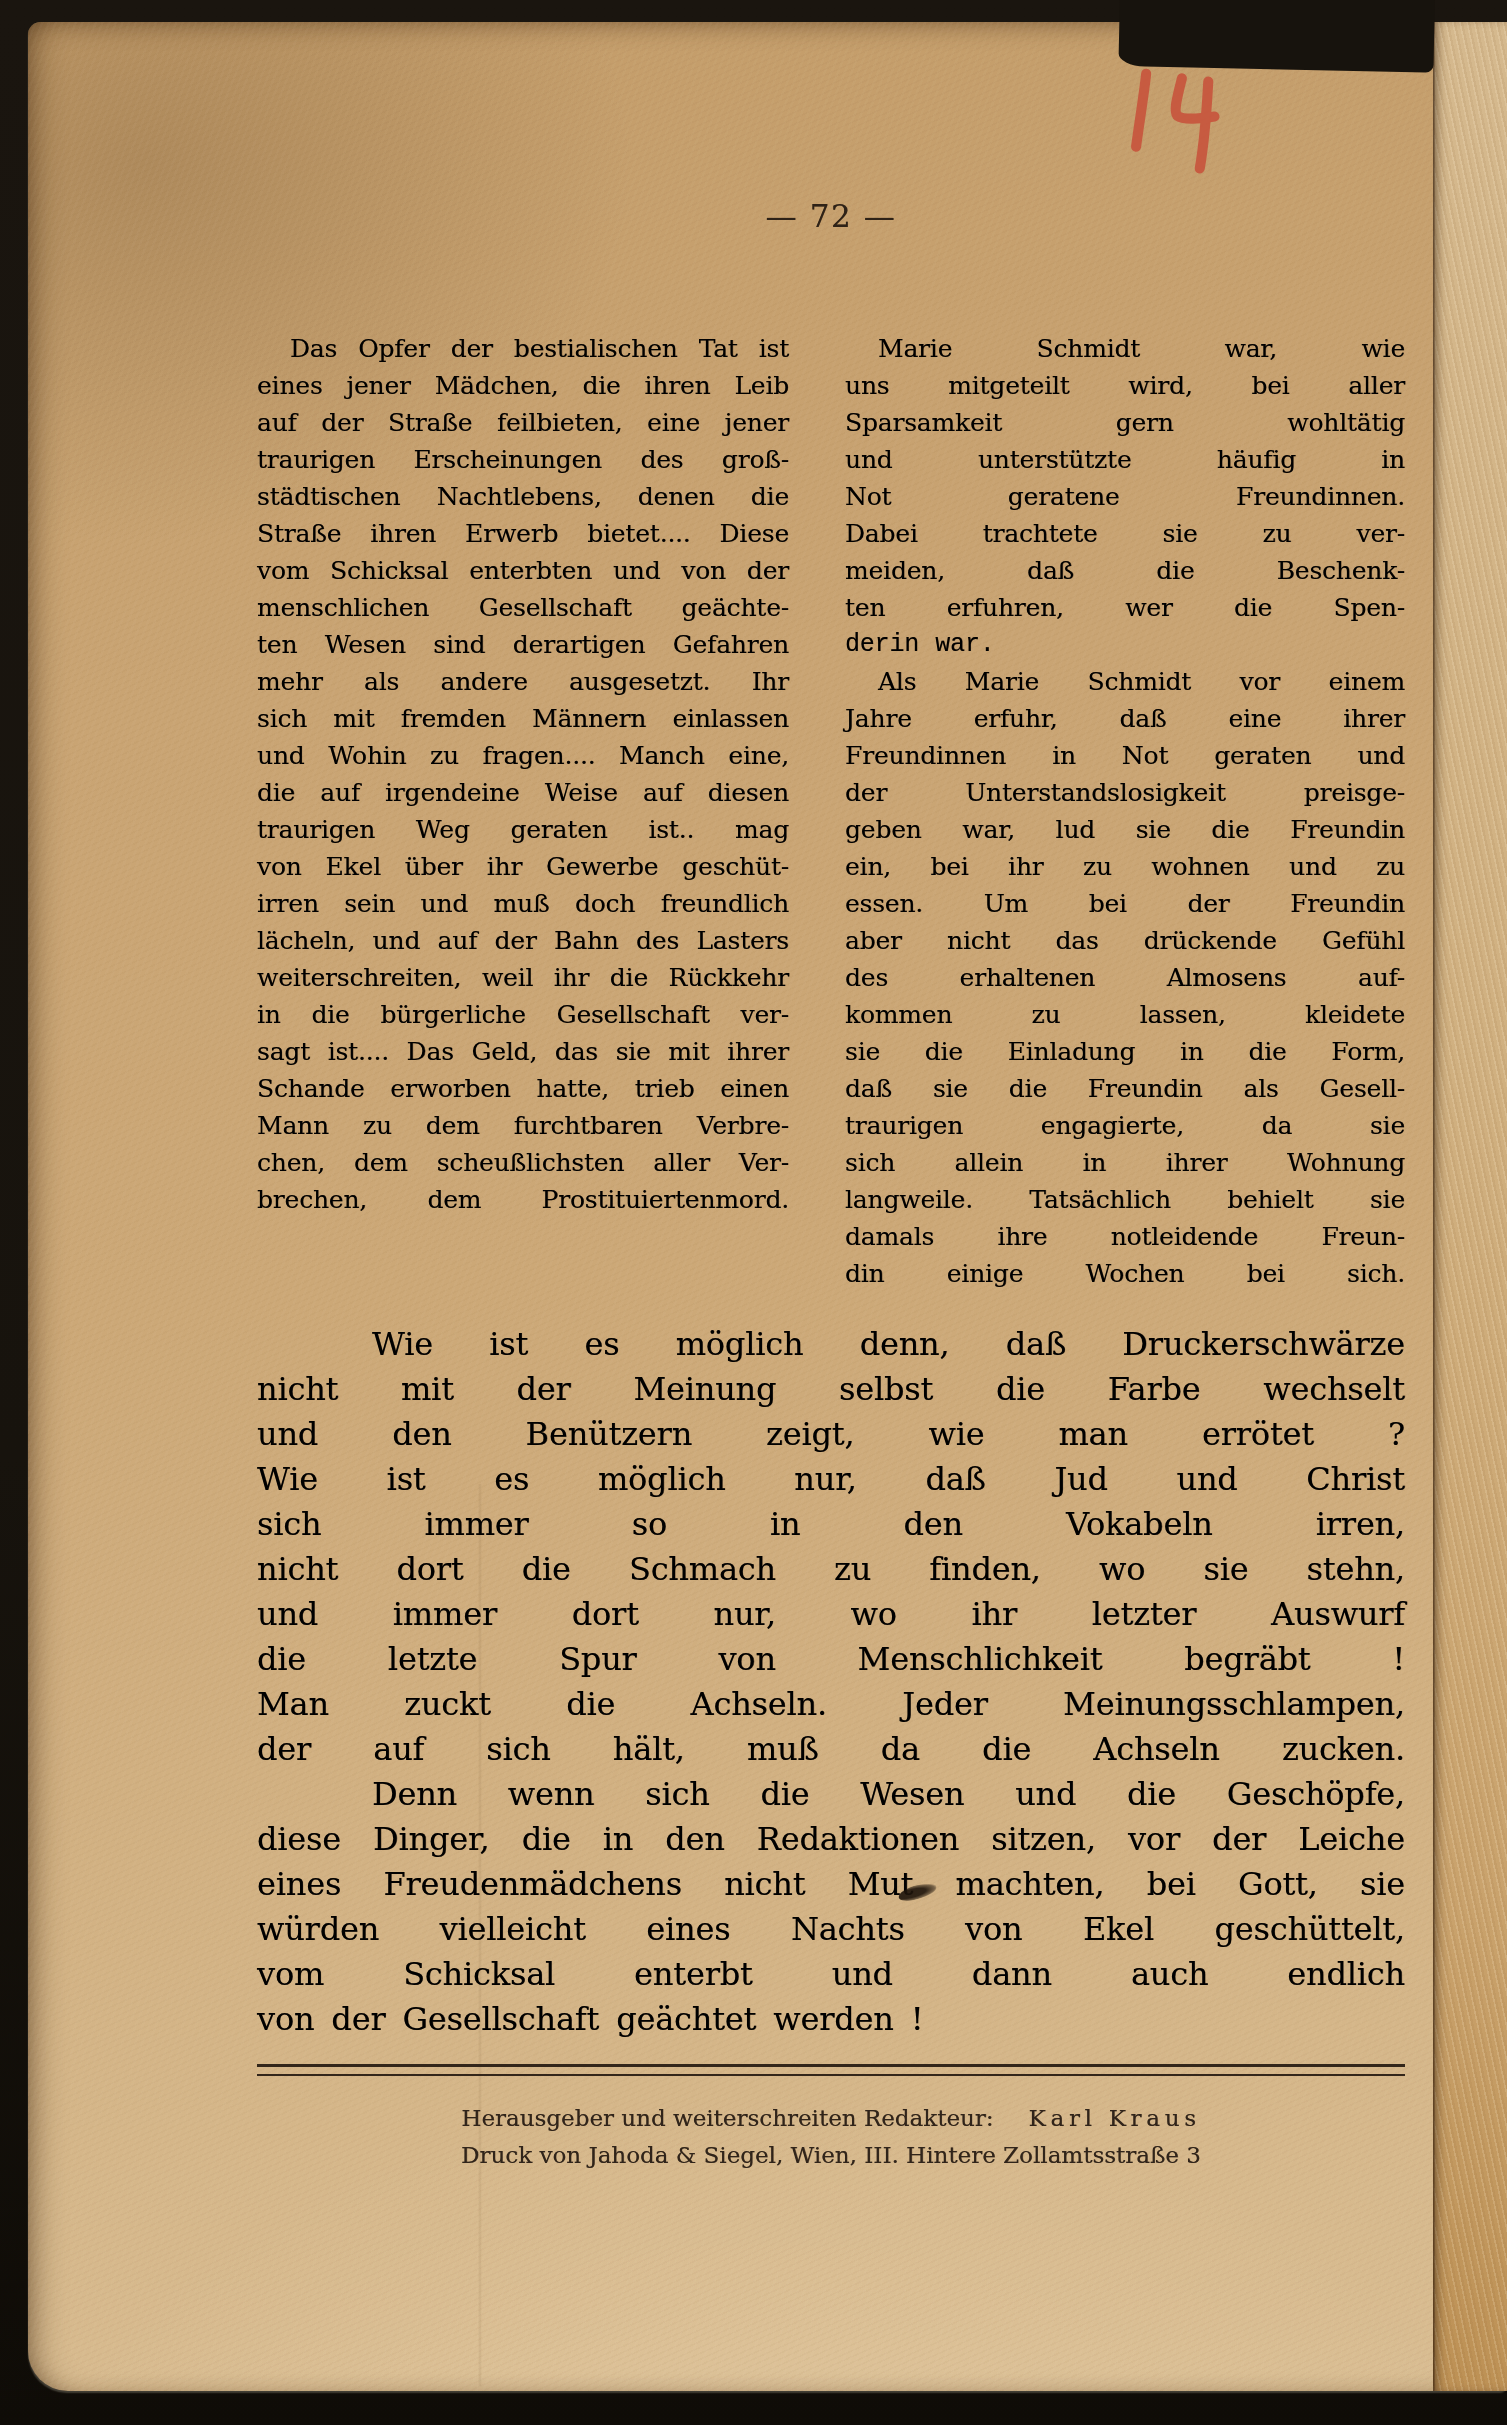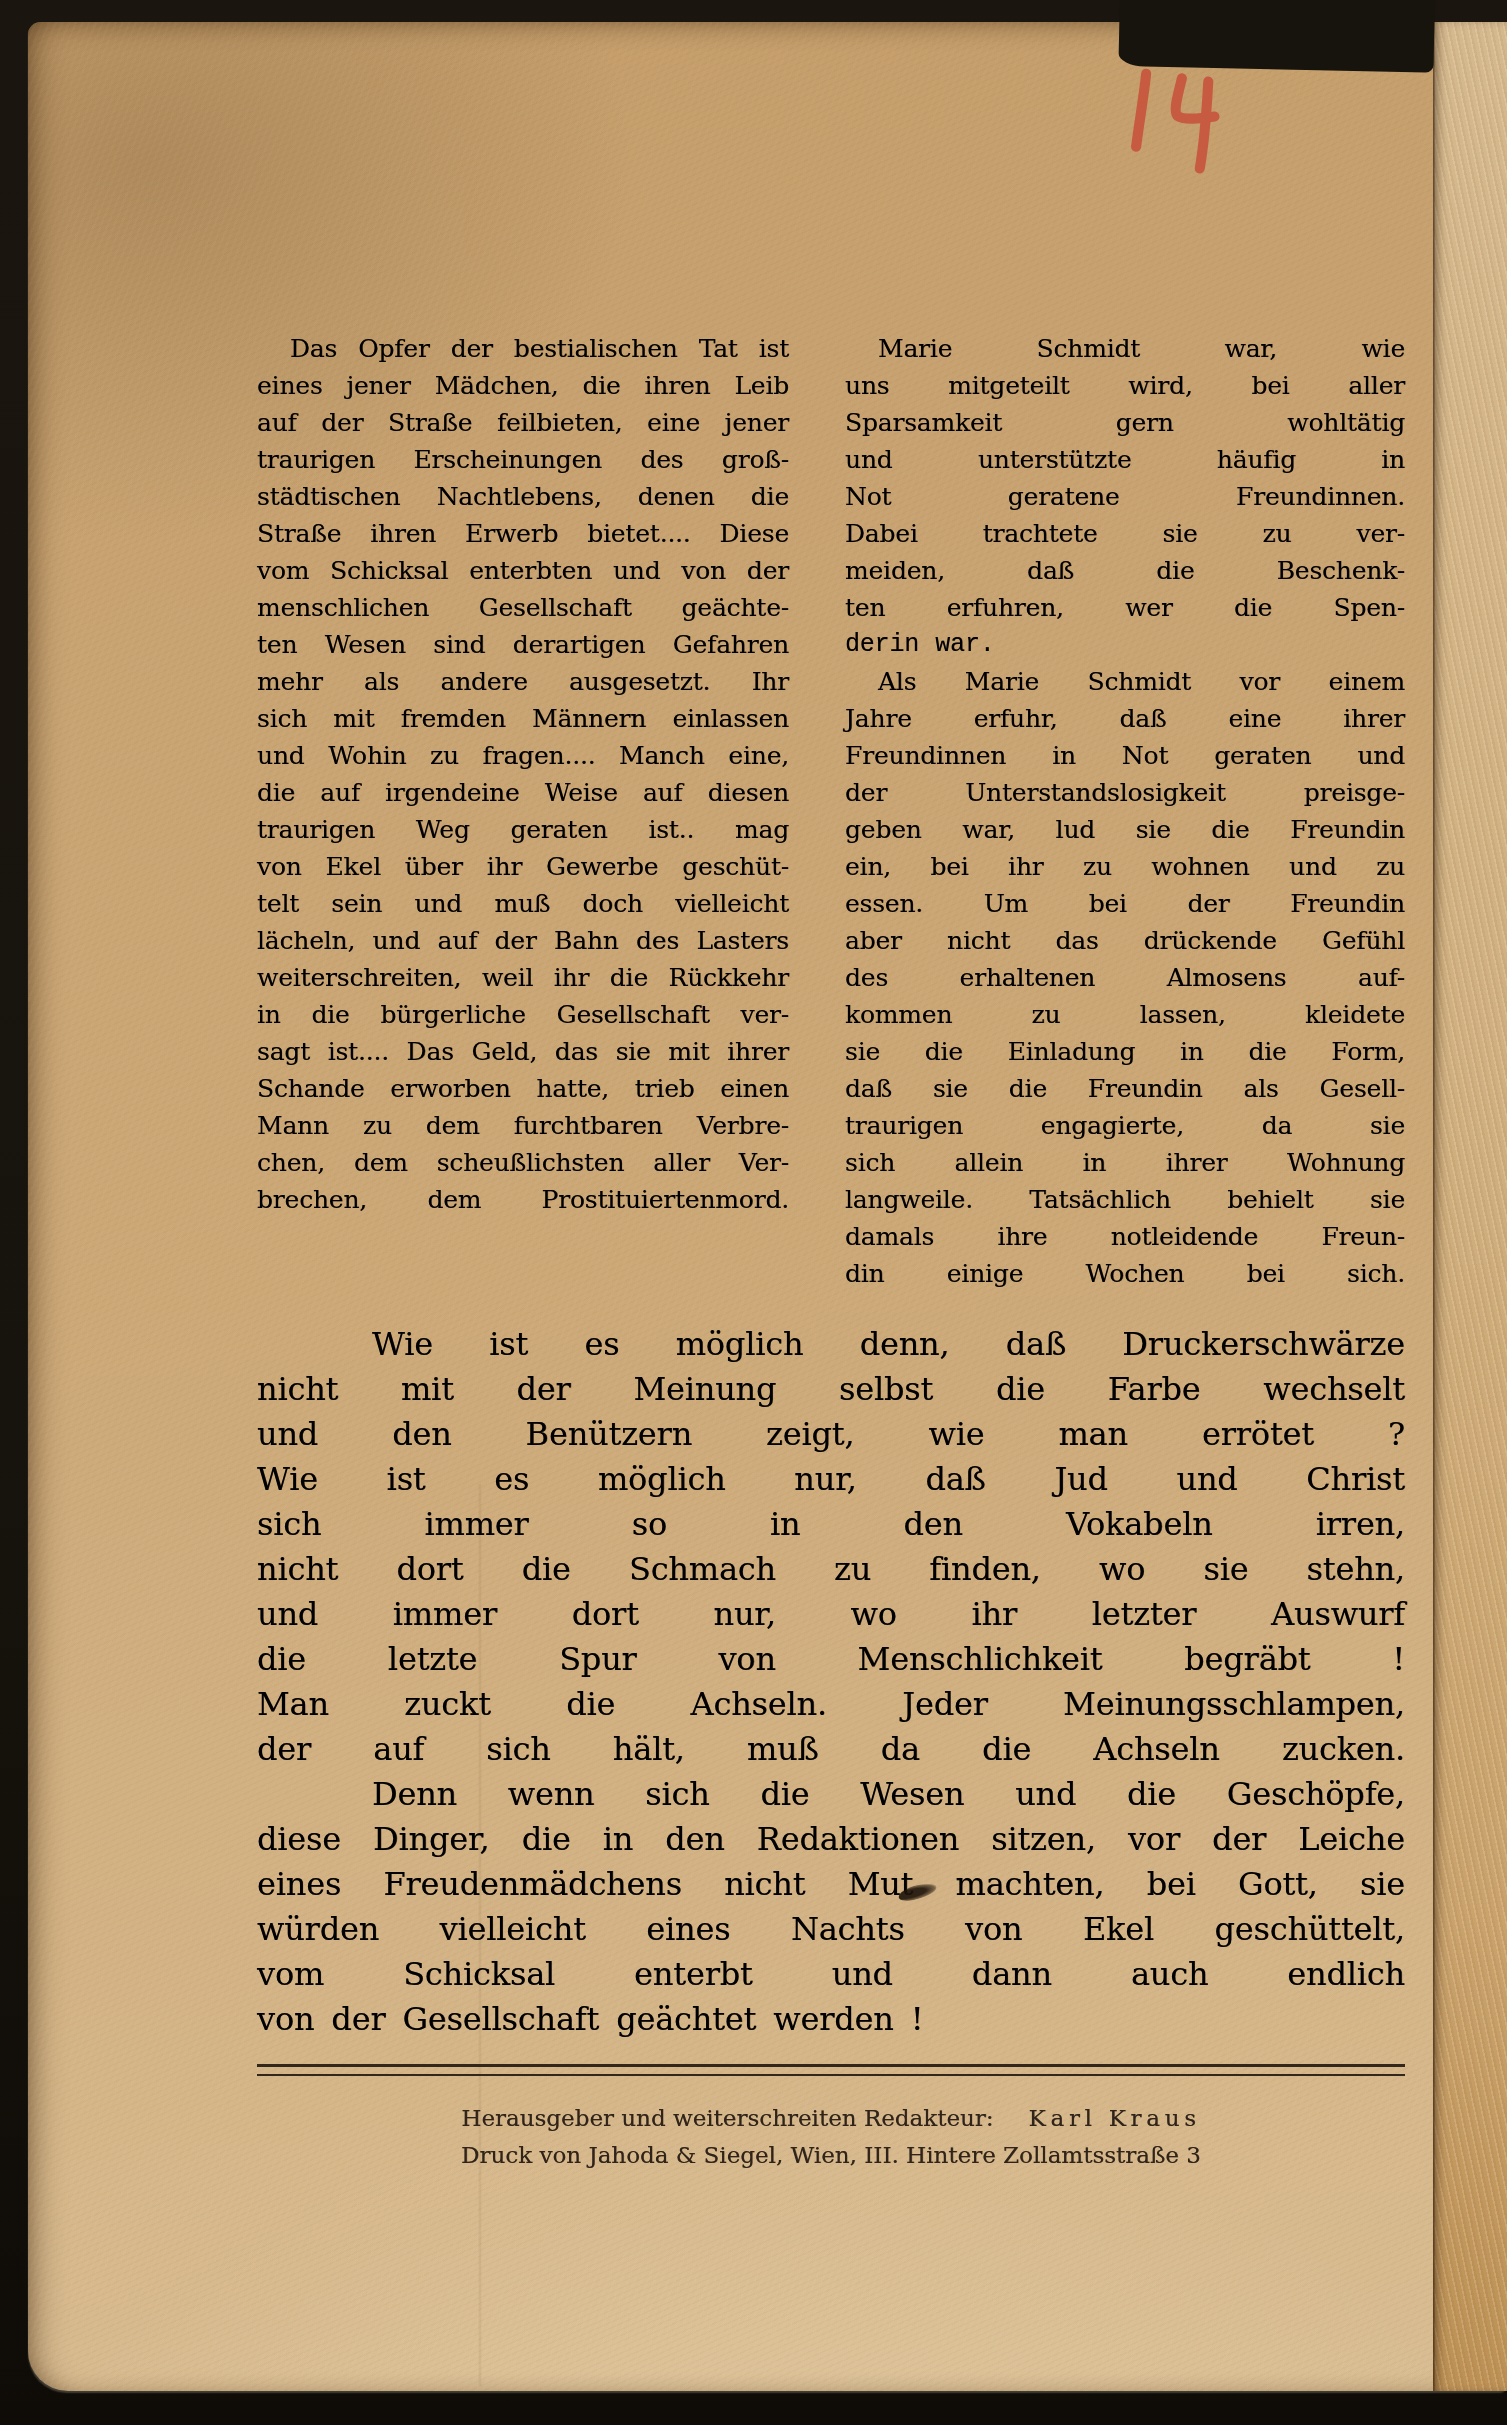--- a/index.html
+++ b/index.html
@@ -95,39 +95,40 @@
   <div class="crease"></div>
 
   <svg class="hand14" viewBox="0 0 170 180" aria-label="14">
     <g fill="none" stroke="#c8523b" stroke-width="13" stroke-linecap="round" opacity="0.88">
       <path d="M44,24 C41,52 35,88 31,118"></path>
       <path d="M90,30 C84,54 79,72 84,78 C92,84 112,82 132,79"></path>
       <path d="M124,34 C122,70 119,112 113,146"></path>
     </g>
   </svg>
 
+  <div class="pagenum tline">— 72 —</div>
 
   <div class="cols">
     <div class="col col-left">
         <div class="tline ind">Das Opfer der bestialischen Tat ist</div>
         <div class="tline">eines jener Mädchen, die ihren Leib</div>
         <div class="tline">auf der Straße feilbieten, eine jener</div>
         <div class="tline">traurigen Erscheinungen des groß-</div>
         <div class="tline">städtischen Nachtlebens, denen die</div>
         <div class="tline">Straße ihren Erwerb bietet.... Diese</div>
         <div class="tline">vom Schicksal enterbten und von der</div>
         <div class="tline">menschlichen Gesellschaft geächte-</div>
         <div class="tline">ten Wesen sind derartigen Gefahren</div>
         <div class="tline">mehr als andere ausgesetzt. Ihr</div>
         <div class="tline">sich mit fremden Männern einlassen</div>
         <div class="tline">und Wohin zu fragen.... Manch eine,</div>
         <div class="tline">die auf irgendeine Weise auf diesen</div>
         <div class="tline">traurigen Weg geraten ist.. mag</div>
         <div class="tline">von Ekel über ihr Gewerbe geschüt-</div>
-        <div class="tline">telt sein und muß doch vielleicht</div>
+        <div class="tline">irren sein und muß doch freundlich</div>
         <div class="tline">lächeln, und auf der Bahn des Lasters</div>
         <div class="tline">weiterschreiten, weil ihr die Rückkehr</div>
         <div class="tline">in die bürgerliche Gesellschaft ver-</div>
         <div class="tline">sagt ist.... Das Geld, das sie mit ihrer</div>
         <div class="tline">Schande erworben hatte, trieb einen</div>
         <div class="tline">Mann zu dem furchtbaren Verbre-</div>
         <div class="tline">chen, dem scheußlichsten aller Ver-</div>
         <div class="tline">brechen, dem Prostituiertenmord.</div>
       </div>
     <div class="col col-right">

